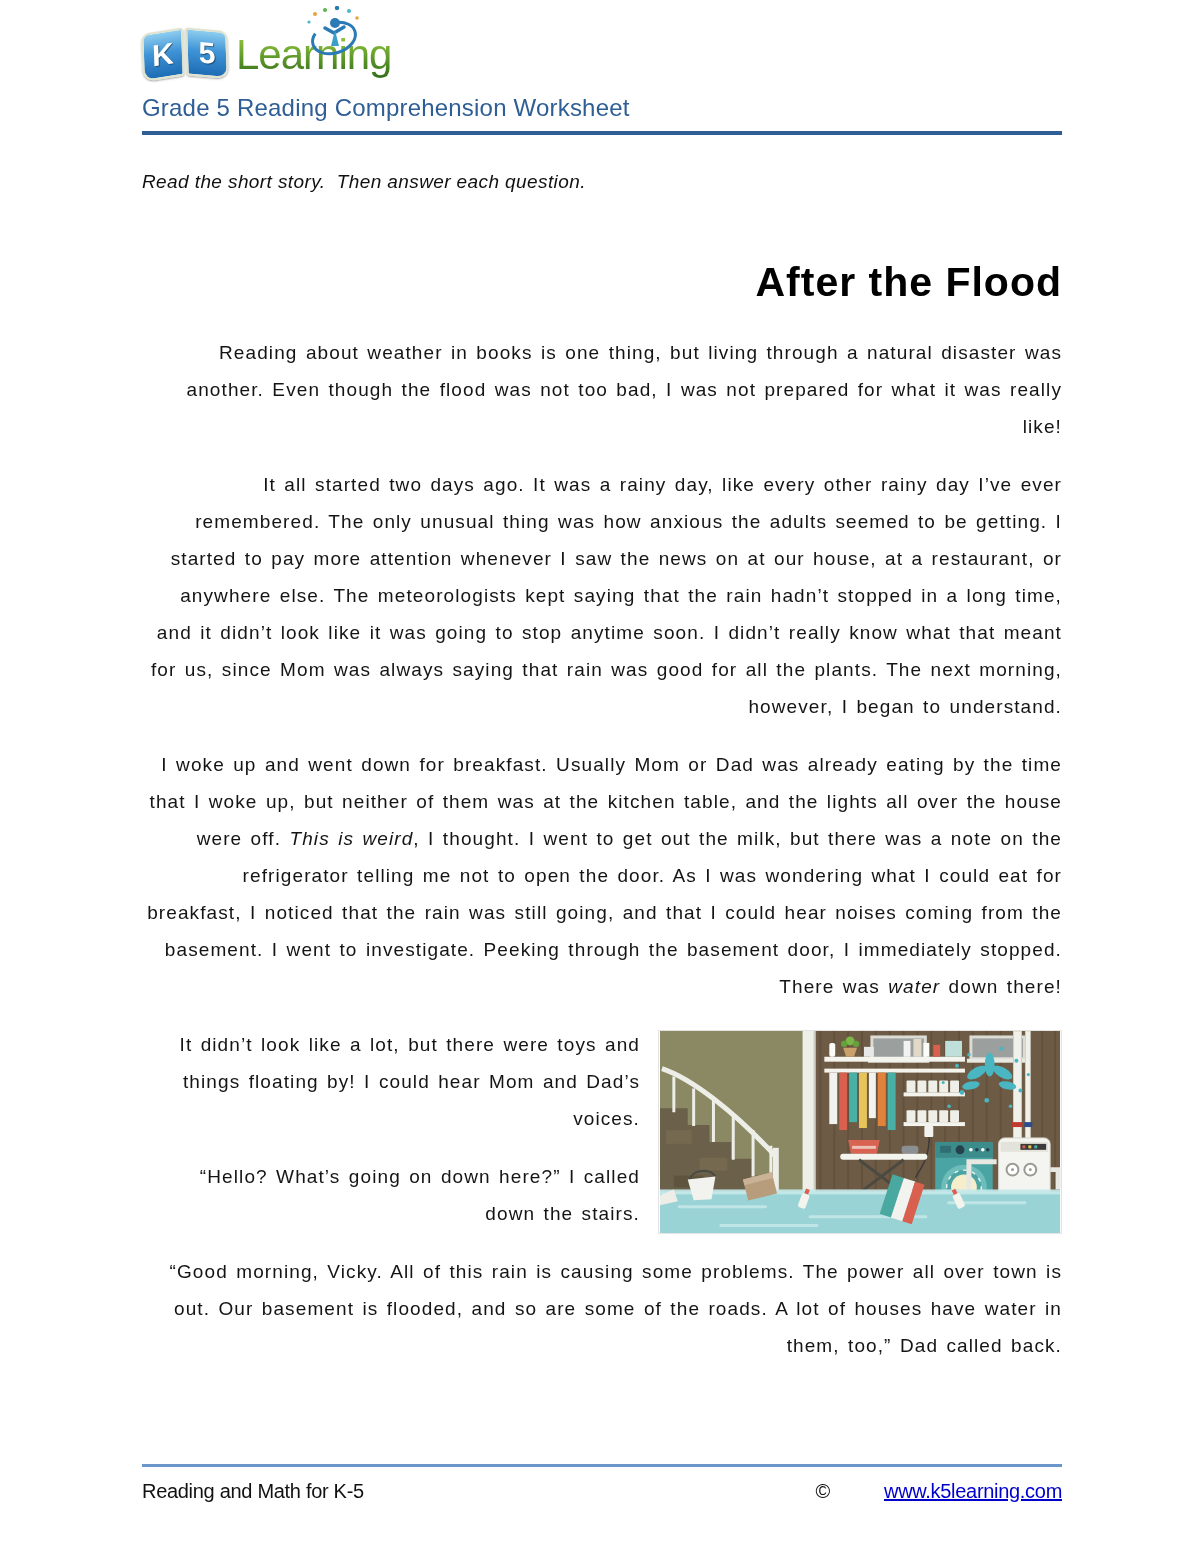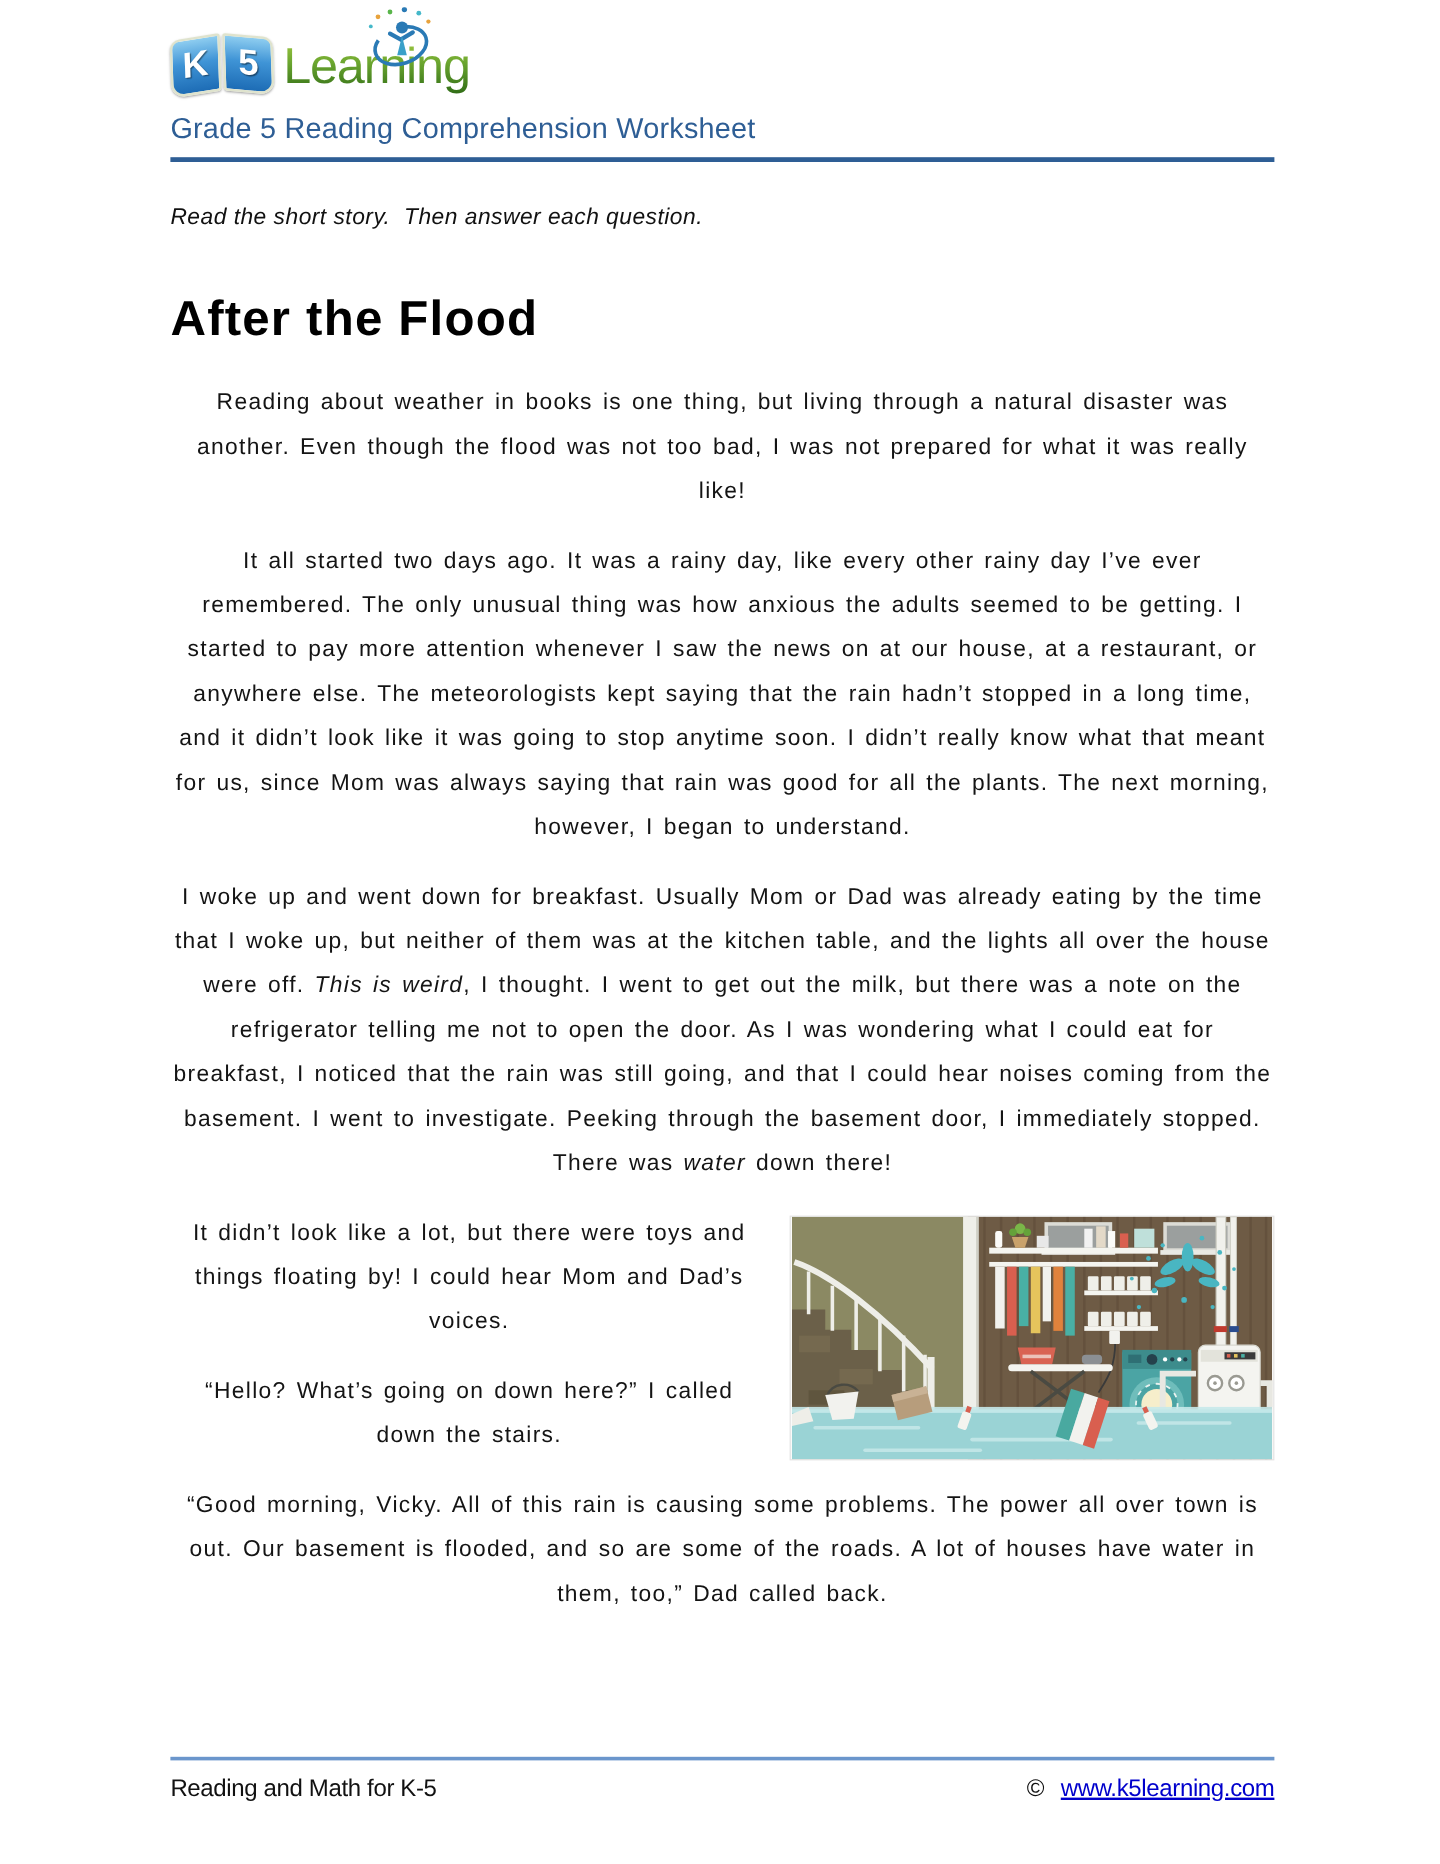--- a/index.html
+++ b/index.html
@@ -49,45 +49,45 @@
   }
   .header-rule { margin-top:9px; height:4px; background:var(--accent,#2e5e95); }
 
   .instruction {
     margin-top:36px; font-style:italic; font-size:19px; letter-spacing:0.4px;
     white-space:pre-wrap;
   }
 
   
   .story-title {
-    margin:49px 0 28px 0; text-align:left;
+    margin:66px 0 28px 0; text-align:right;
     font-size:41px; font-weight:bold; letter-spacing:1px; color:#000;
   }
   .story p {
     font-size:19px; line-height:37px;
     letter-spacing:1.1px; word-spacing:2px;
-    margin-bottom:21px; text-align:center; color:#141414;
+    margin-bottom:21px; text-align:right; color:#141414;
   }
   .story .clear { clear:both; }
   .illus {
     float:right; width:404px; height:204px;
     margin:4px 0 10px 18px;
     border:1px solid #e3e3e3; background:#fff;
   }
   .illus svg { display:block; }
 
   
   .page-footer { position:absolute; left:142px; right:138px; top:1464px; }
   .footer-rule { height:3px; background:var(--footer-rule,#6b96cc); }
   .footer-row {
     margin-top:13px; display:flex; justify-content:space-between; align-items:flex-end;
     font-size:20px; letter-spacing:-0.3px;
   }
   .footer-right { display:flex; gap:14px; align-items:baseline; }
-  .footer-link { color:var(--link,#0000cc); text-decoration:underline; }
+  .footer-link { color:var(--link,#0000cc); text-decoration:underline;margin-left:40px; }
   .copyright { color:#111; }
 </style>
 </head>
 <body>
 
 <div class="page">
   <div class="content">
 
     <div class="logo-row">
       <div class="logo">

